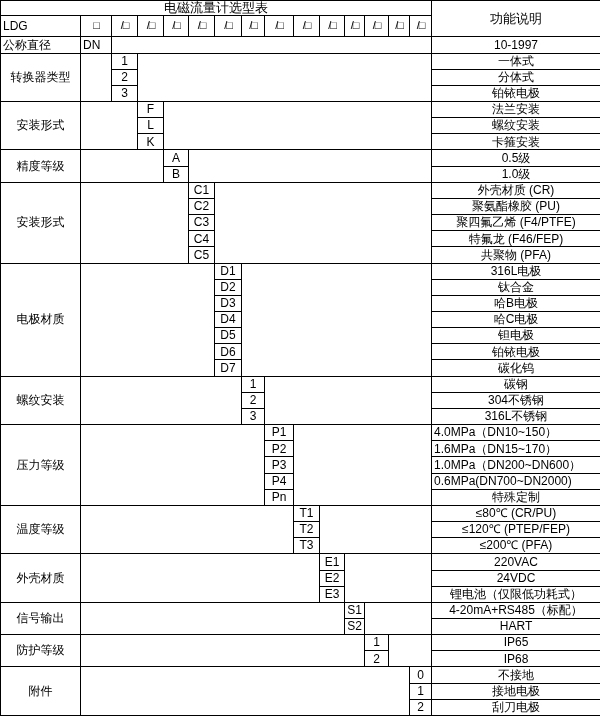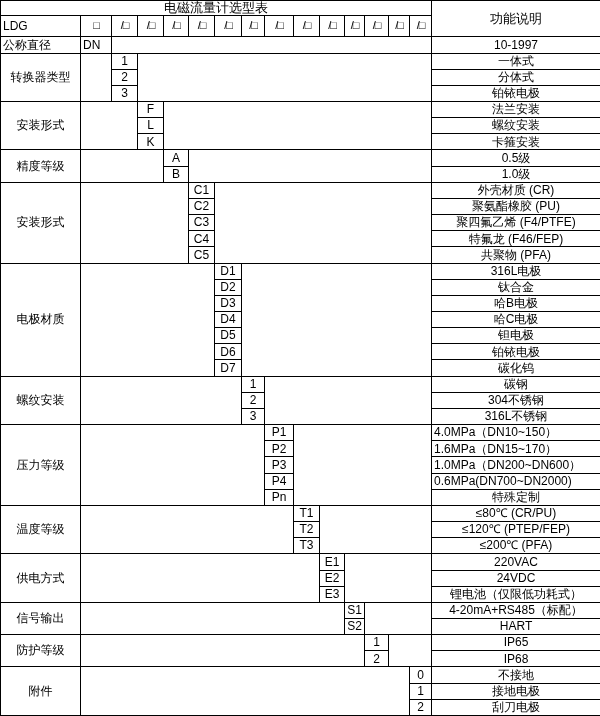--- a/index.html
+++ b/index.html
@@ -221,21 +221,21 @@
   <tr>
     <td>T2</td>
     <td>≤120℃ (PTEP/FEP)</td>
   </tr>
   <tr>
     <td>T3</td>
     <td>≤200℃ (PFA)</td>
   </tr>
 
   <tr>
-    <td class="lbl" rowspan="3">供电方式</td>
+    <td class="lbl" rowspan="3">外壳材质</td>
     <td rowspan="3" colspan="9"></td>
     <td>E1</td>
     <td rowspan="3" colspan="4"></td>
     <td>220VAC</td>
   </tr>
   <tr>
     <td>E2</td>
     <td>24VDC</td>
   </tr>
   <tr>

